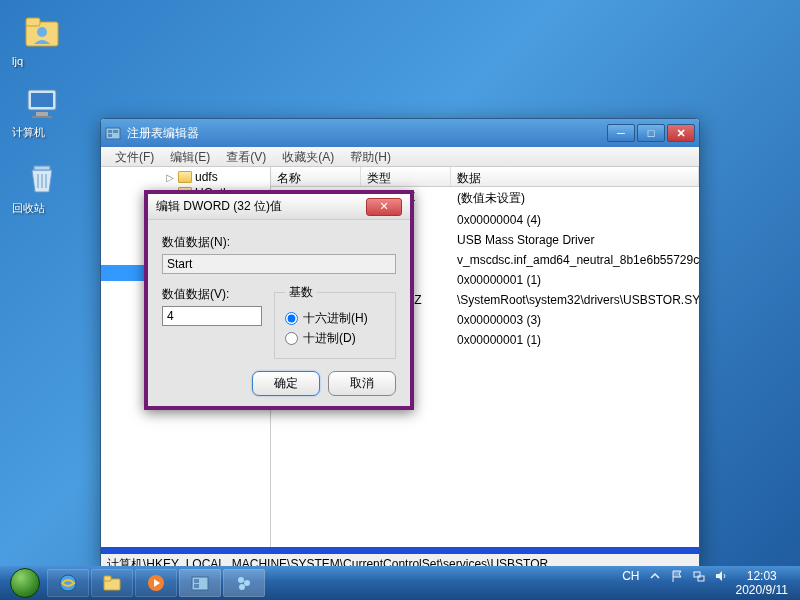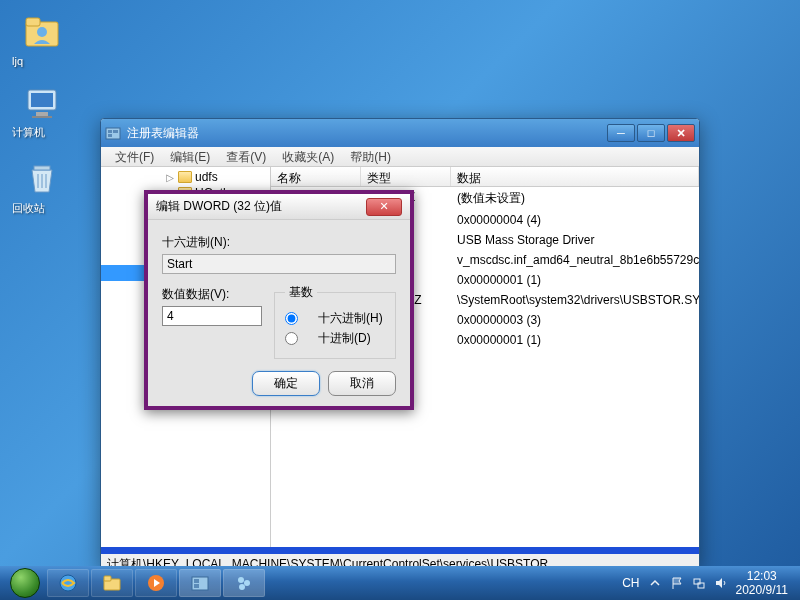--- a/index.html
+++ b/index.html
@@ -33,30 +33,30 @@
 .dialog{position:absolute;background:#e5e5e5;border:4px solid #701a75;box-shadow:0 3px 12px rgba(0,0,0,0.5)}
 .dialog .dtitle{height:26px;background:linear-gradient(#fff,#e0e0e0);display:flex;align-items:center;padding:0 8px;border-bottom:1px solid #ccc}
 .dialog .dtitle span{flex:1}
 .dclose{width:36px;height:18px;background:linear-gradient(#e88,#c44);border:1px solid #a33;border-radius:3px;color:#fff;text-align:center;font-size:11px;cursor:pointer;line-height:15px}
 .dbody{padding:10px 14px}
 .dbody label{display:block;margin:4px 0 3px}
 .dbody input[type=text]{width:100%;border:1px solid #888;padding:2px 4px;background:#fff}
 .readonly{border:1px solid #aaa;background:#f0f0f0;padding:2px 4px}
 .fieldset{border:1px solid #ccc;padding:6px 10px 8px;margin-top:2px}
 .fieldset legend{padding:0 4px}
-.radio-row{display:flex;align-items:center;gap:20px;margin:3px 0}
+.radio-row{display:flex;align-items:center;gap:5px;margin:3px 0}
 .dlgbtns{display:flex;justify-content:flex-end;gap:8px;margin-top:12px}
 .dlgbtn{min-width:68px;padding:3px 12px;background:linear-gradient(#fff,#e4e4e4);border:1px solid #888;border-radius:7px;cursor:pointer;text-align:center}
 .dlgbtn.default{border:1px solid #3a7ec8;box-shadow:0 0 2px #6eb3ea}
 .taskbar{position:absolute;bottom:0;left:0;right:0;height:34px;background:linear-gradient(#4a8fd4,#2763a8 45%,#1a4a82);display:flex;align-items:center;padding:0 4px}
 .start{width:42px;height:30px;display:flex;align-items:center;justify-content:center;cursor:pointer}
 .start-orb{width:30px;height:30px;border-radius:50%;background:radial-gradient(circle at 35% 30%,#8fd46a,#3a8a2a 60%,#1a5a0a);border:1px solid #0a3a00}
 .tbtn{width:42px;height:28px;margin:0 1px;background:rgba(255,255,255,0.08);border:1px solid rgba(255,255,255,0.15);border-radius:2px;display:flex;align-items:center;justify-content:center;cursor:pointer}
 .tbtn.active{background:rgba(255,255,255,0.22)}
-.tray{margin-left:auto;display:flex;align-items:center;gap:8px;color:#fff;padding:0 8px}
+.tray{margin-left:auto;display:flex;gap:8px;color:#fff;padding:0 8px}
 .tray .clock{text-align:center;line-height:1.2;font-size:11px}
 .tray-ico{width:14px;height:14px;opacity:0.9;cursor:pointer}
 svg{display:block}
 </style>
 </head>
 <body>
 
 <div class="desktop">
   <div class="desktop-icon" style="top:12px;left:12px">
     <div class="ico">
@@ -233,21 +233,21 @@
   </div>
   <div class="statusbar">计算机\HKEY_LOCAL_MACHINE\SYSTEM\CurrentControlSet\services\USBSTOR</div>
 </div>
 
 <div class="dialog" style="top:190px;left:144px;width:270px">
   <div class="dtitle">
     <span>编辑 DWORD (32 位)值</span>
     <div class="dclose">✕</div>
   </div>
   <div class="dbody">
-    <label>十六进制(N):</label>
+    <label>数值数据(N):</label>
     <div class="readonly">Start</div>
     <div style="display:flex;gap:12px;margin-top:8px">
       <div style="flex:1">
         <label>数值数据(V):</label>
         <input type="text" value="4" style="">
       </div>
       <fieldset class="fieldset" style="flex:1">
         <legend>基数</legend>
         <div class="radio-row">
             <input type="radio" checked="" style="">

